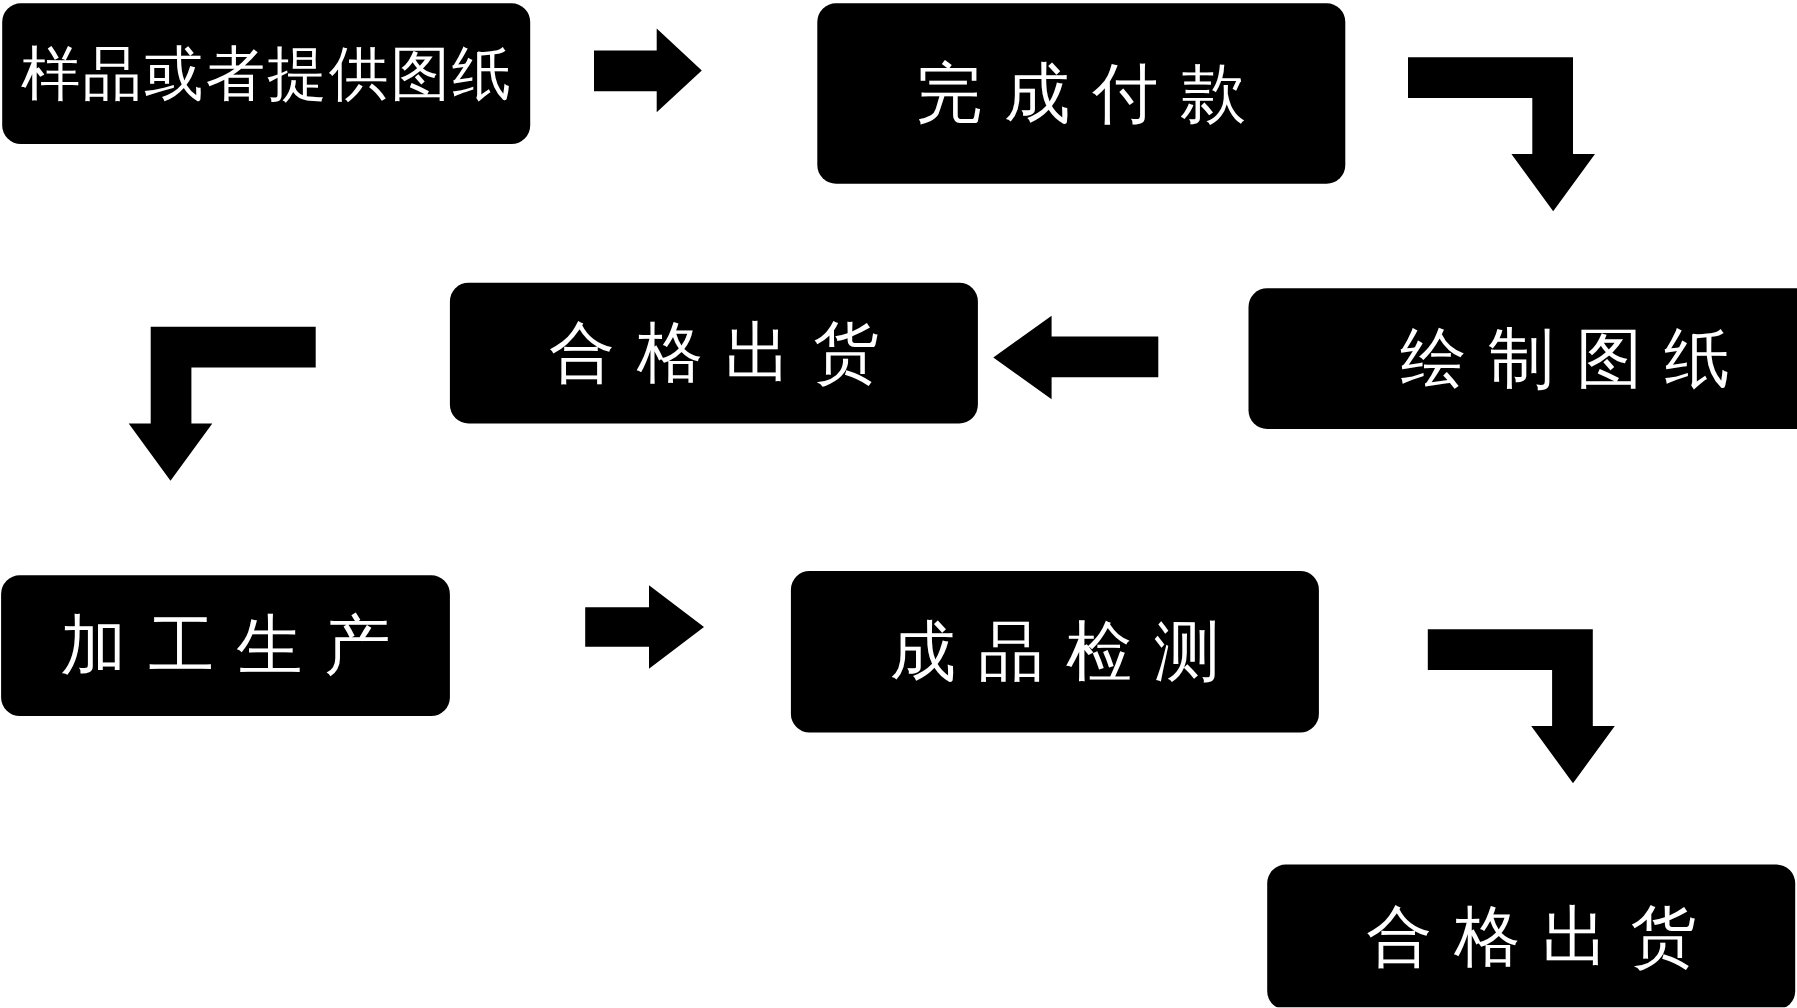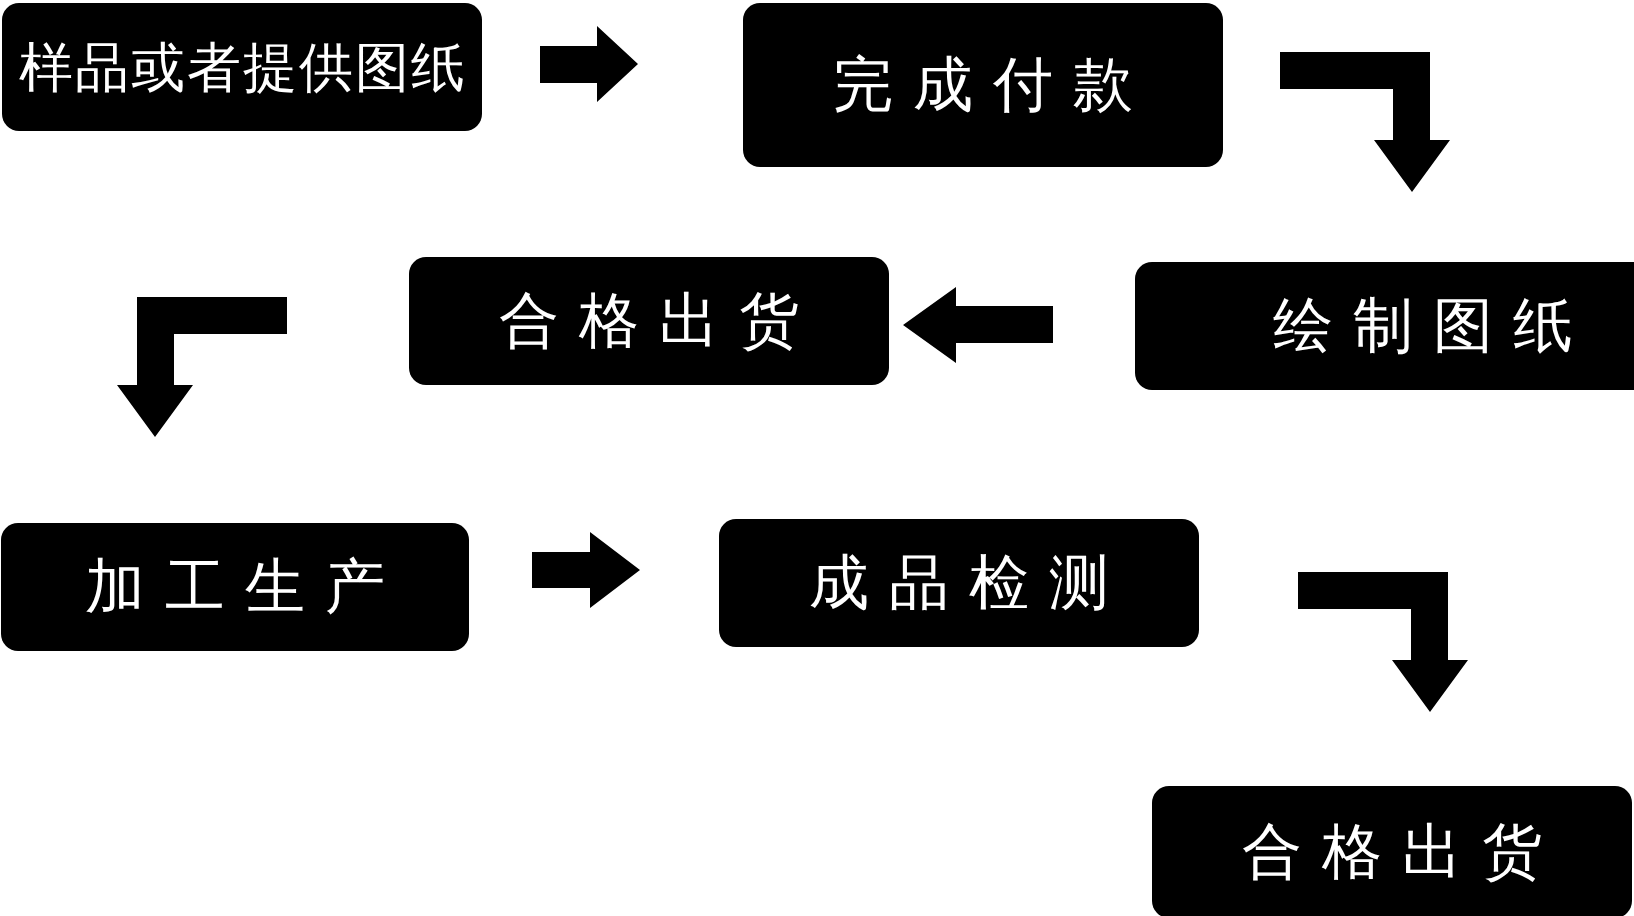--- a/index.html
+++ b/index.html
@@ -31,22 +31,22 @@
     line-height: 1;
   }
   .node .lbl { display: inline-block; transform: translateX(10px); }
   .node.wide-text { font-size: 54px; letter-spacing: 2px; }
   .node.wide-text .lbl { transform: translateX(1px); }
 
   #node-sample      { left: 2px;    top: 3px;   width: 480px; height: 128px; }
   #node-payment     { left: 743px;  top: 3px;   width: 480px; height: 164px; }
   #node-drawing     { left: 1135px; top: 262px; width: 576px; height: 128px; }
   #node-confirm     { left: 409px;  top: 257px; width: 480px; height: 128px; }
-  #node-production  { left: 1px;    top: 523px; width: 468px; height: 128px; }
-  #node-inspection  { left: 719px;  top: 519px; width: 480px; height: 128px; }
+  #node-production  { left: 1px;    top: 523px; width: 408px; height: 128px; }
+  #node-inspection  { left: 719px;  top: 519px; width: 480px; height: 147px; }
   #node-shipment    { left: 1152px; top: 786px; width: 480px; height: 132px; }
 
   .arrow-layer {
     position: absolute;
     left: 0; top: 0;
     width: 1634px;
     height: 916px;
     pointer-events: none;
   }
   .arrow-layer path { fill: #000000; stroke: none; }

